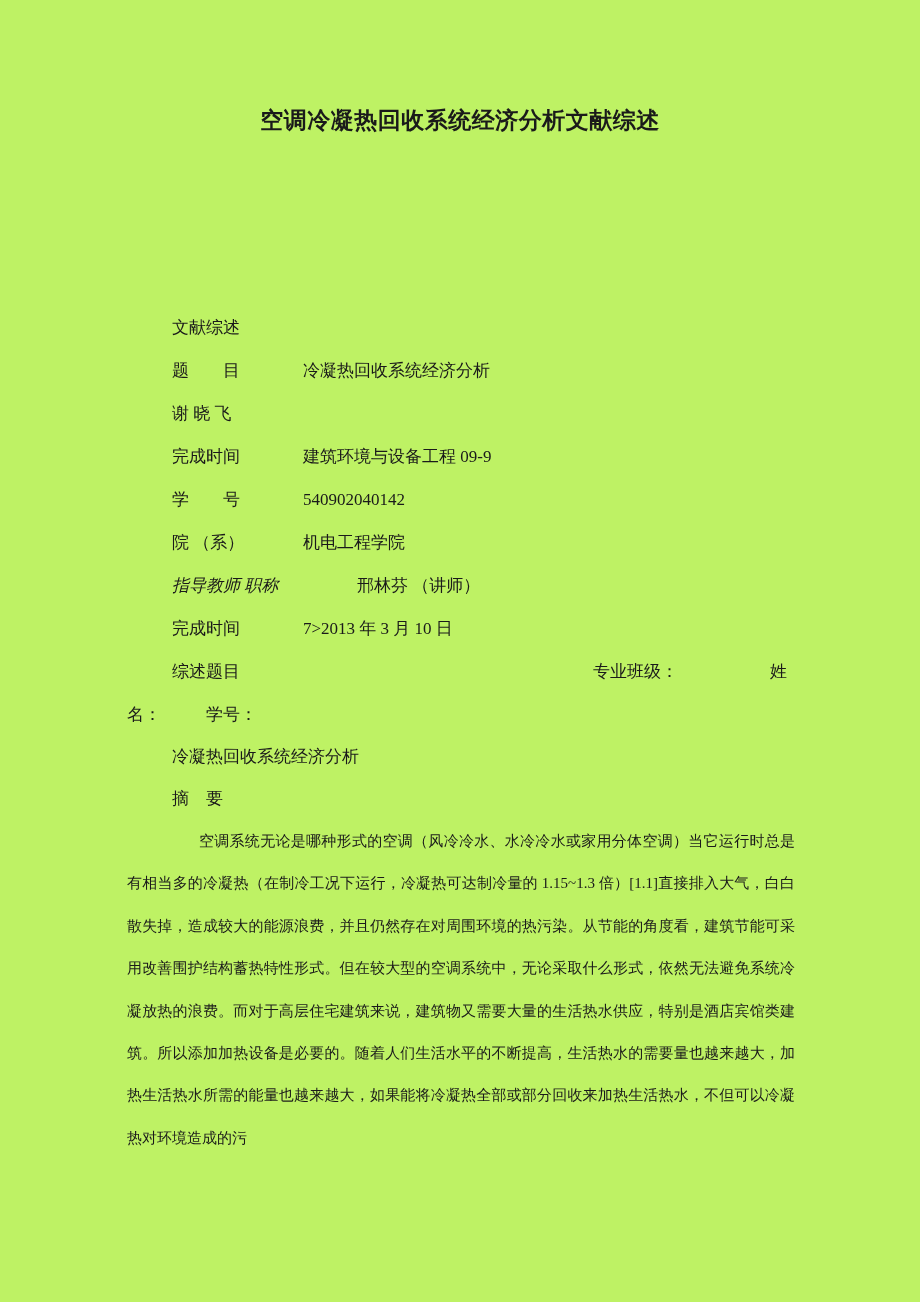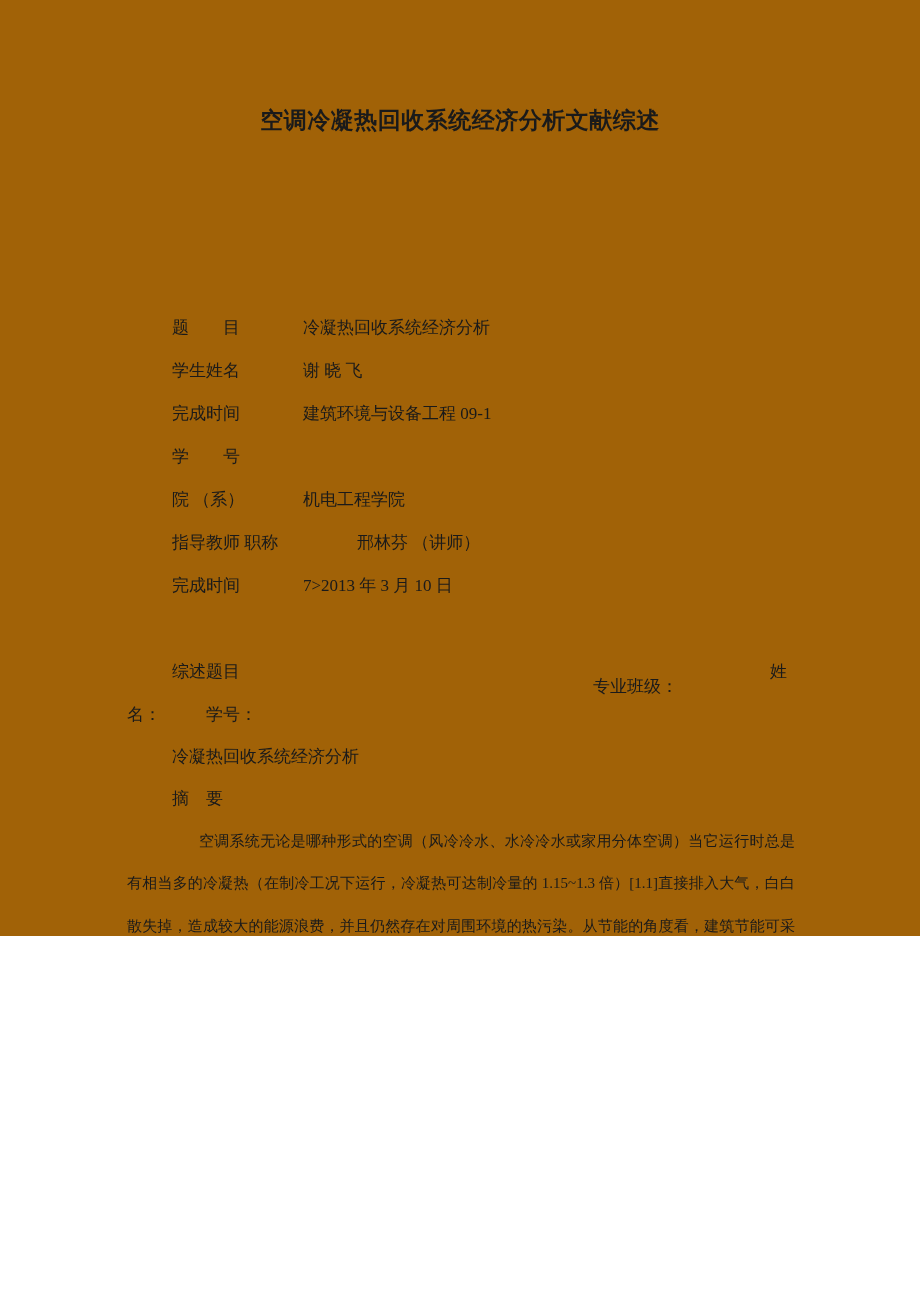--- a/index.html
+++ b/index.html
@@ -7,22 +7,22 @@
     padding: 0;
     background: #ffffff;
   }
   body {
     font-family: "Liberation Serif", "DejaVu Serif", serif;
     color: #1a1a1a;
   }
   #page {
     position: relative;
     width: 920px;
-    height: 936px;
-    background: #a16207;
+    height: 1302px;
+    background: #bef264;
     overflow: hidden;
   }
 
   
   .doc-title {
     position: absolute;
     left: 0;
     top: 104px;
     width: 920px;
     text-align: center;
@@ -55,20 +55,21 @@
     white-space: nowrap;
   }
   .form-row .f-label {
     width: 131px;
     flex: 0 0 131px;
     letter-spacing: 0;
   }
   .form-row .f-label.wide {
     width: 185px;
     flex: 0 0 185px;
+    font-style: italic;
   }
   .form-row .f-value {
     flex: 1 1 auto;
   }
 
   
   .subheader-row {
     position: absolute;
     left: 172px;
     top: 650px;
@@ -79,21 +80,21 @@
     white-space: nowrap;
   }
   .subheader-row .sh-title {
     position: absolute;
     left: 0;
     top: 0;
   }
   .subheader-row .sh-class {
     position: absolute;
     left: 421px;
-    top: 15px;
+    top: 0;
   }
   .subheader-row .sh-name {
     position: absolute;
     left: 598px;
     top: 0;
   }
   .subheader-row2 {
     position: absolute;
     left: 127px;
     top: 693px;
@@ -141,38 +142,39 @@
   }
 </style>
 </head>
 <body>
 
 <div id="page">
 
   <div class="doc-title">空调冷凝热回收系统经济分析文献综述</div>
 
   <div class="form-block">
+    <div class="form-heading">文献综述</div>
 
     <div class="form-row">
       <span class="f-label">题　　目</span>
       <span class="f-value">冷凝热回收系统经济分析</span>
     </div>
 
     <div class="form-row">
-      <span class="f-label">学生姓名</span>
       <span class="f-value">谢 晓 飞</span>
     </div>
 
     <div class="form-row">
       <span class="f-label">完成时间</span>
-      <span class="f-value">建筑环境与设备工程 09-1</span>
+      <span class="f-value">建筑环境与设备工程 09-9</span>
     </div>
 
     <div class="form-row">
       <span class="f-label">学　　号</span>
+      <span class="f-value">540902040142</span>
     </div>
 
     <div class="form-row">
       <span class="f-label">院 （系）</span>
       <span class="f-value">机电工程学院</span>
     </div>
 
     <div class="form-row">
       <span class="f-label wide">指导教师 职称</span>
       <span class="f-value">邢林芬 （讲师）</span>

